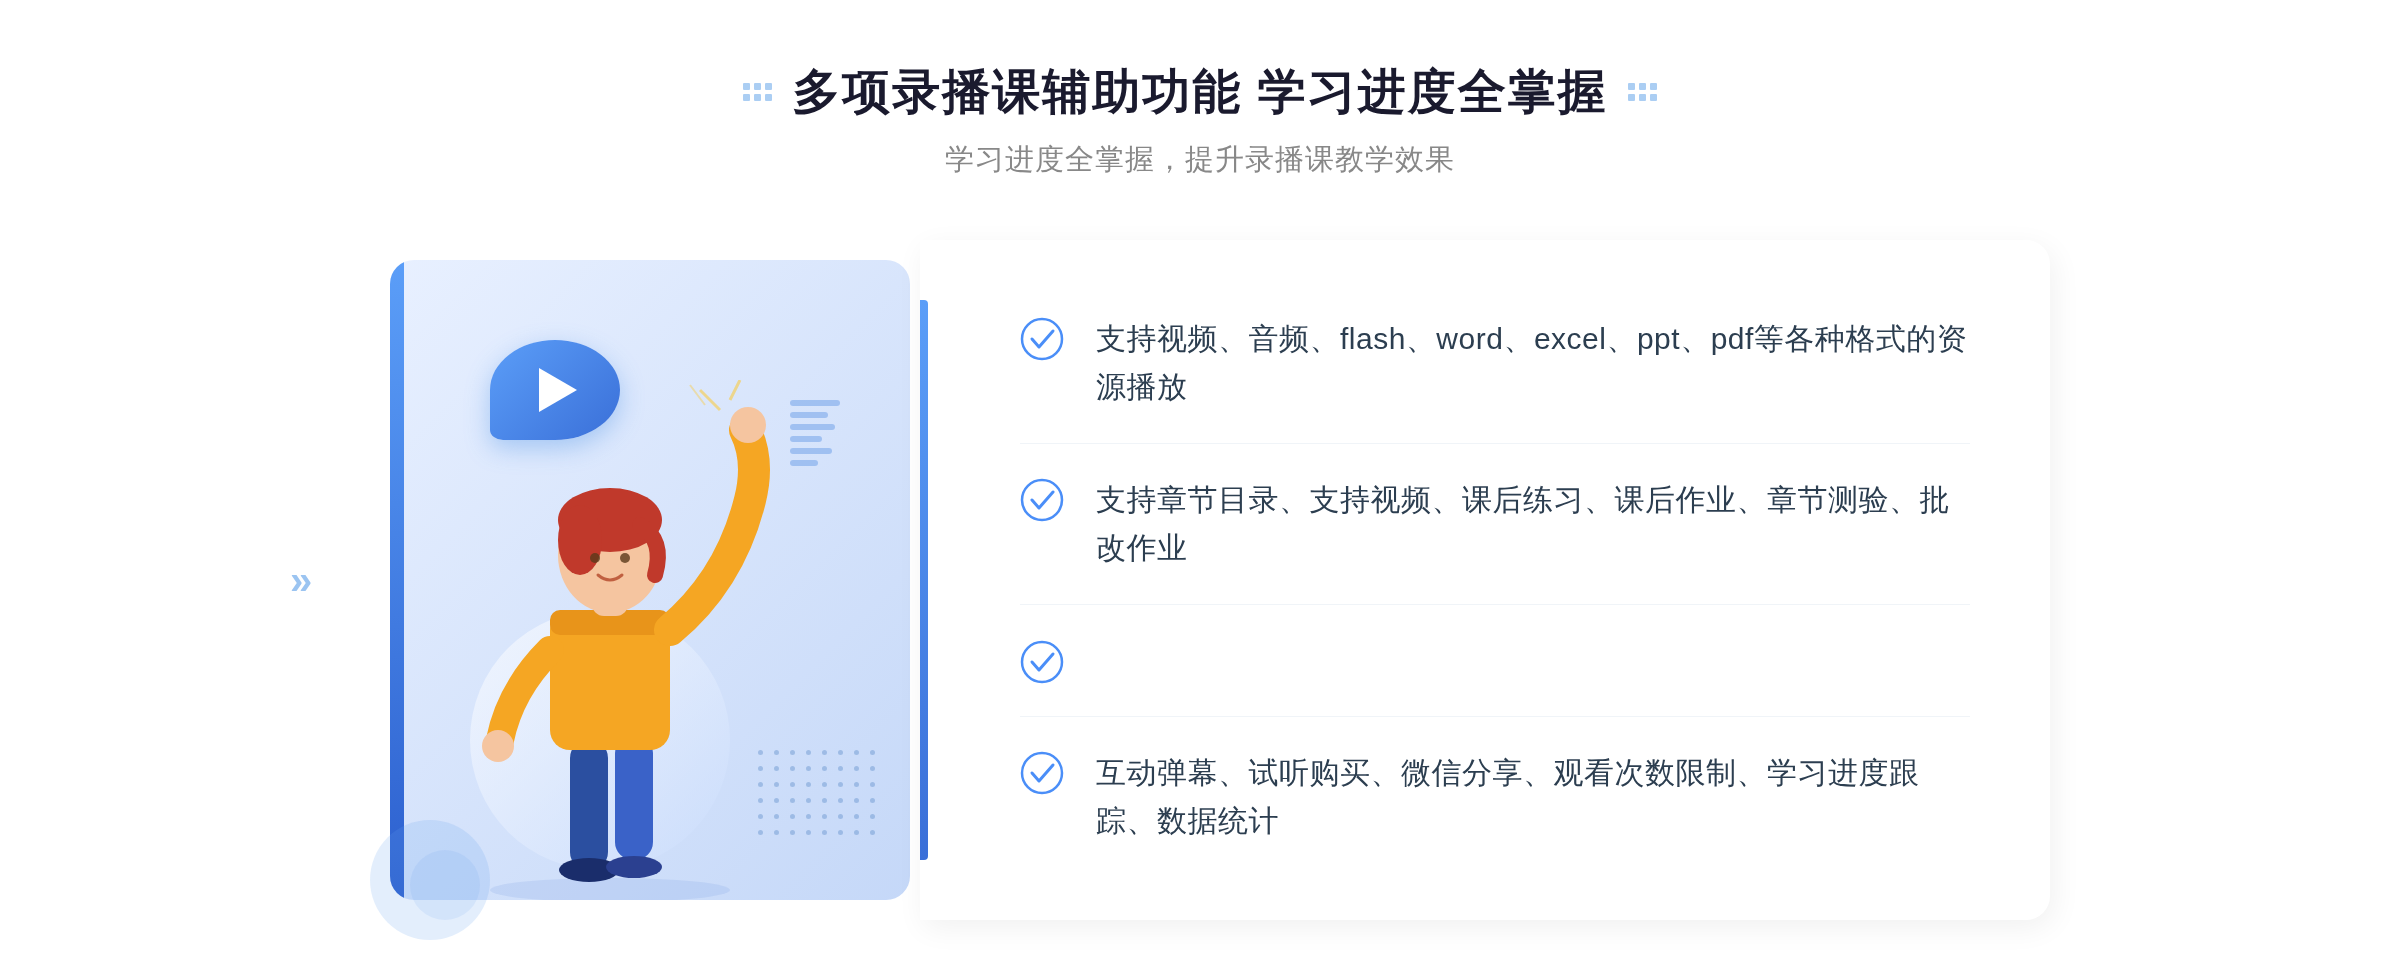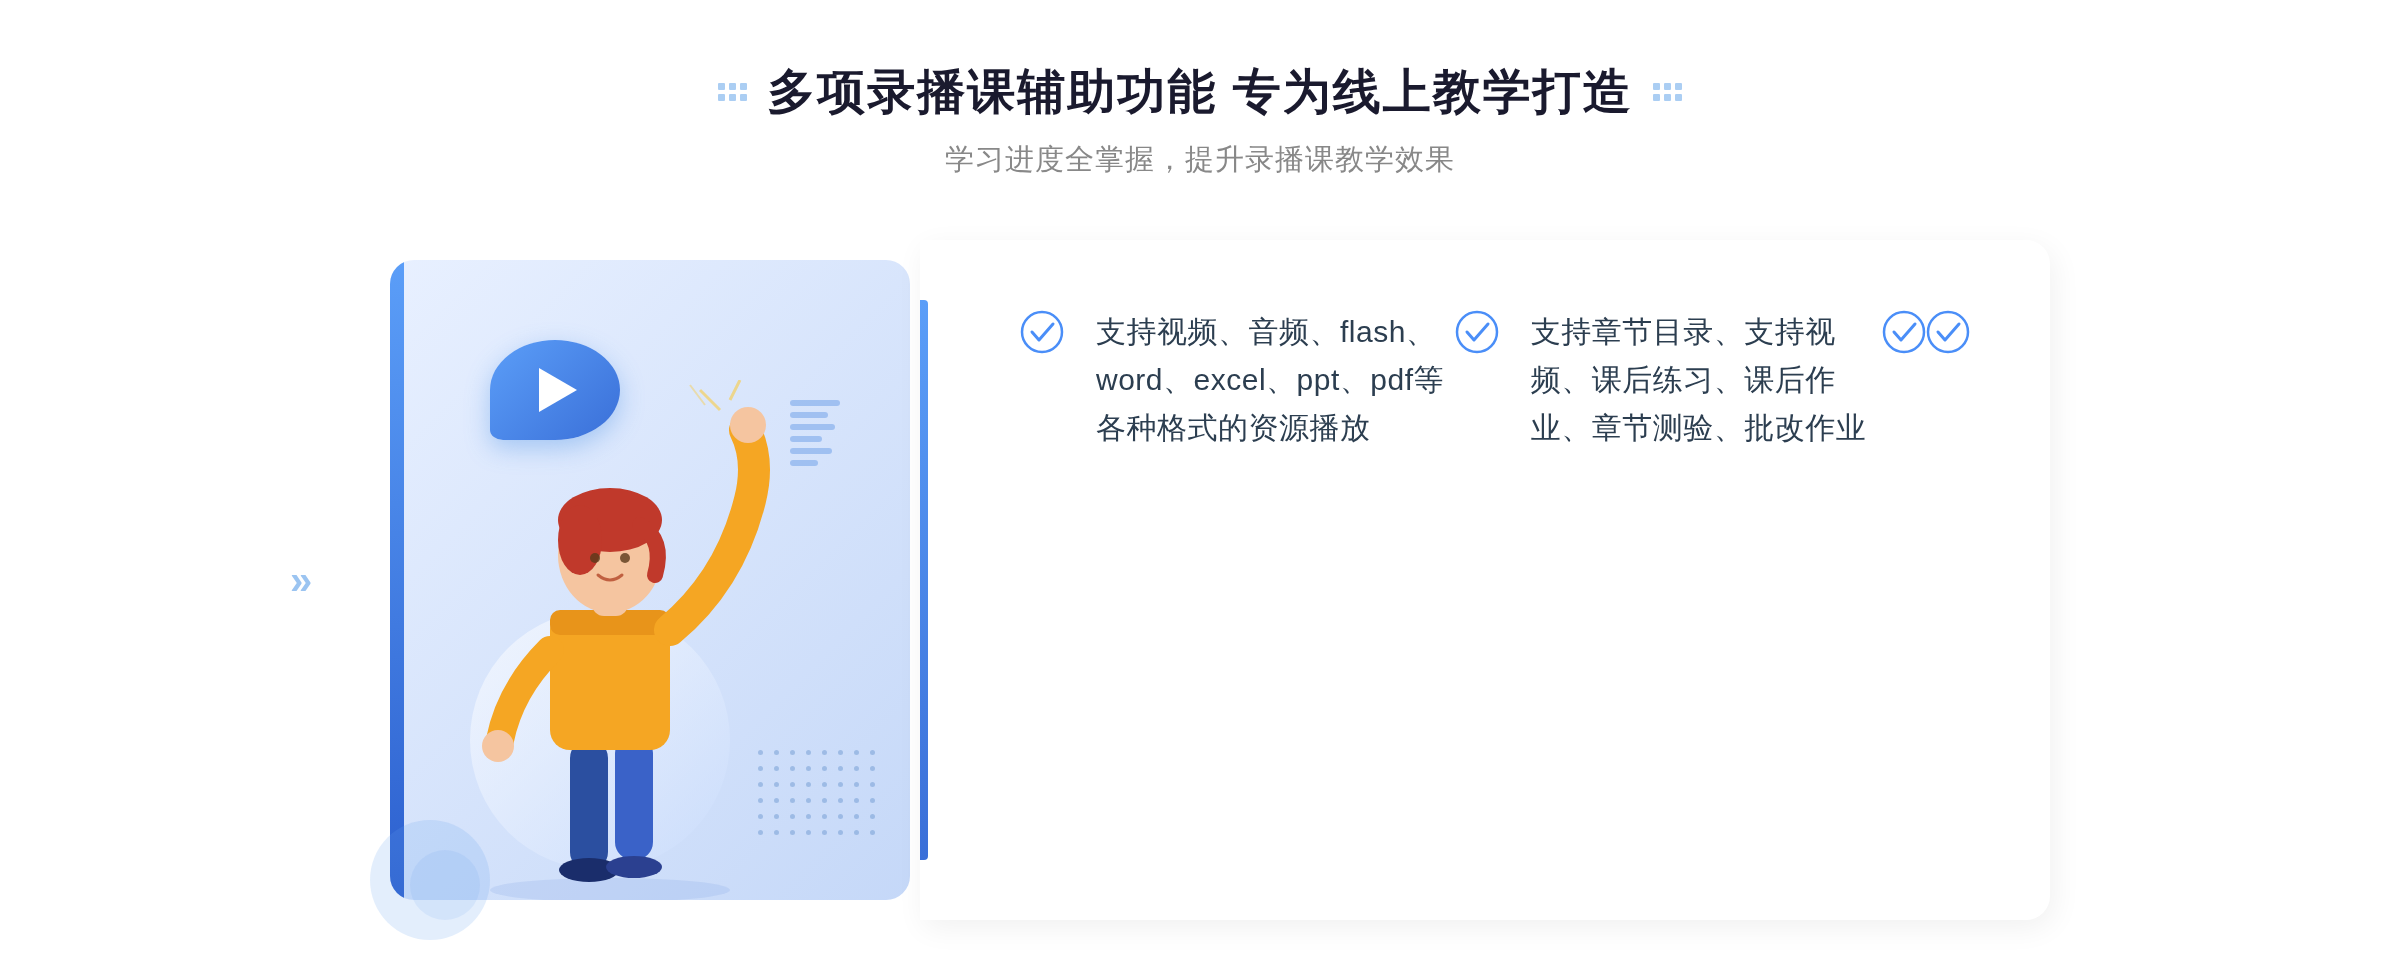--- a/index.html
+++ b/index.html
@@ -174,21 +174,21 @@
       height: 100%;
     }
 
     
     .features-area {
       flex: 1;
       background: white;
       border-radius: 0 24px 24px 0;
       padding: 50px 80px 50px 100px;
       display: flex;
-      flex-direction: row;
+      flex-direction: column;
       justify-content: space-around;
       box-shadow: 4px 8px 30px rgba(0,0,0,0.06);
       position: relative;
       margin-left: -10px;
     }
 
     
     .features-accent-bar {
       position: absolute;
       left: 0;
@@ -277,21 +277,21 @@
 
       <div class="header-dots-left">
         <div class="hdot"></div>
           <div class="hdot"></div>
           <div class="hdot"></div>
         <div class="hdot"></div>
           <div class="hdot"></div>
           <div class="hdot"></div>
       </div>
 
-      <h1 class="main-title">多项录播课辅助功能 专为线上教学打造</h1>
+      <h1 class="main-title">多项录播课辅助功能 学习进度全掌握</h1>
 
       <div class="header-dots-right">
         <div class="hdot"></div>
           <div class="hdot"></div>
           <div class="hdot"></div>
         <div class="hdot"></div>
           <div class="hdot"></div>
           <div class="hdot"></div>
       </div>
     </div>
@@ -466,19 +466,20 @@
 
       <div class="divider-line"></div>
 
       <div class="feature-item">
         <div class="feature-icon">
           <svg viewBox="0 0 44 44" xmlns="http://www.w3.org/2000/svg" class="check-circle-svg">
             <circle cx="22" cy="22" r="20" fill="none" stroke="#4a8ef8" stroke-width="2.5"></circle>
             <polyline points="12,22 19,30 33,14" fill="none" stroke="#4a8ef8" stroke-width="3" stroke-linecap="round" stroke-linejoin="round"></polyline>
           </svg>
         </div>
+        <span class="feature-text">互动弹幕、试听购买、微信分享、观看次数限制、学习进度跟踪、数据统计</span>
       </div>
 
     </div>
 
   </div>
 
 </div>
 
 </body></html>

